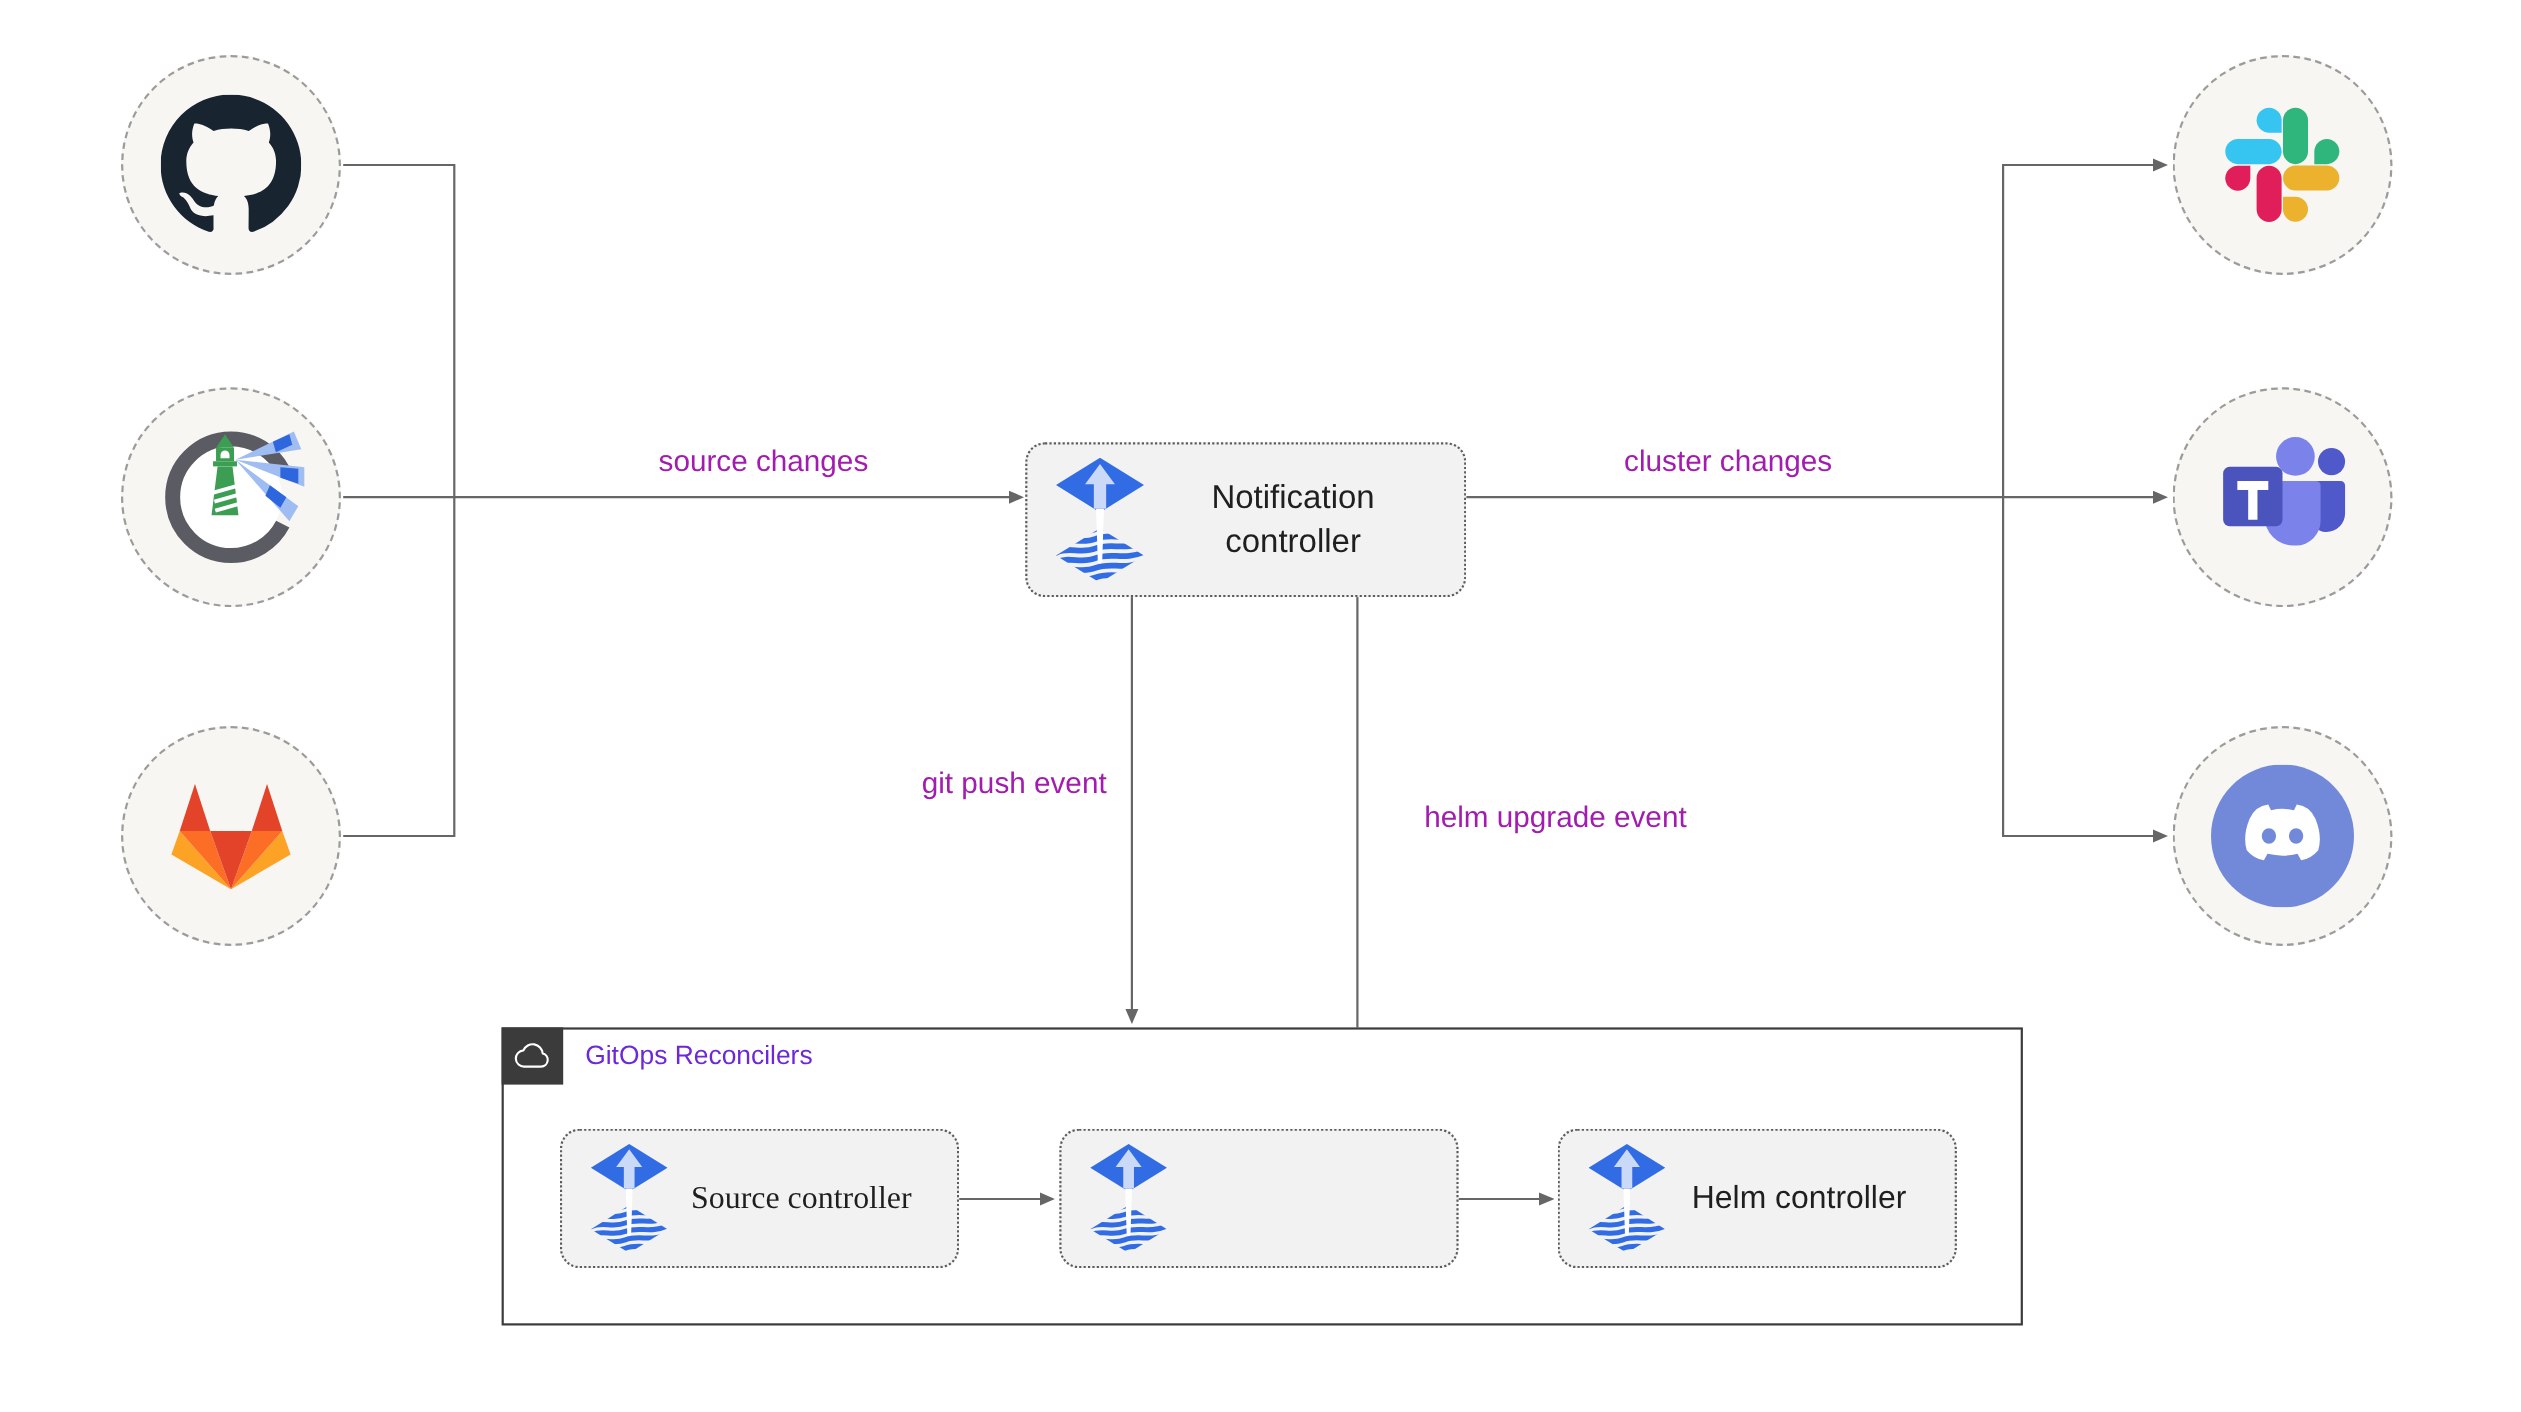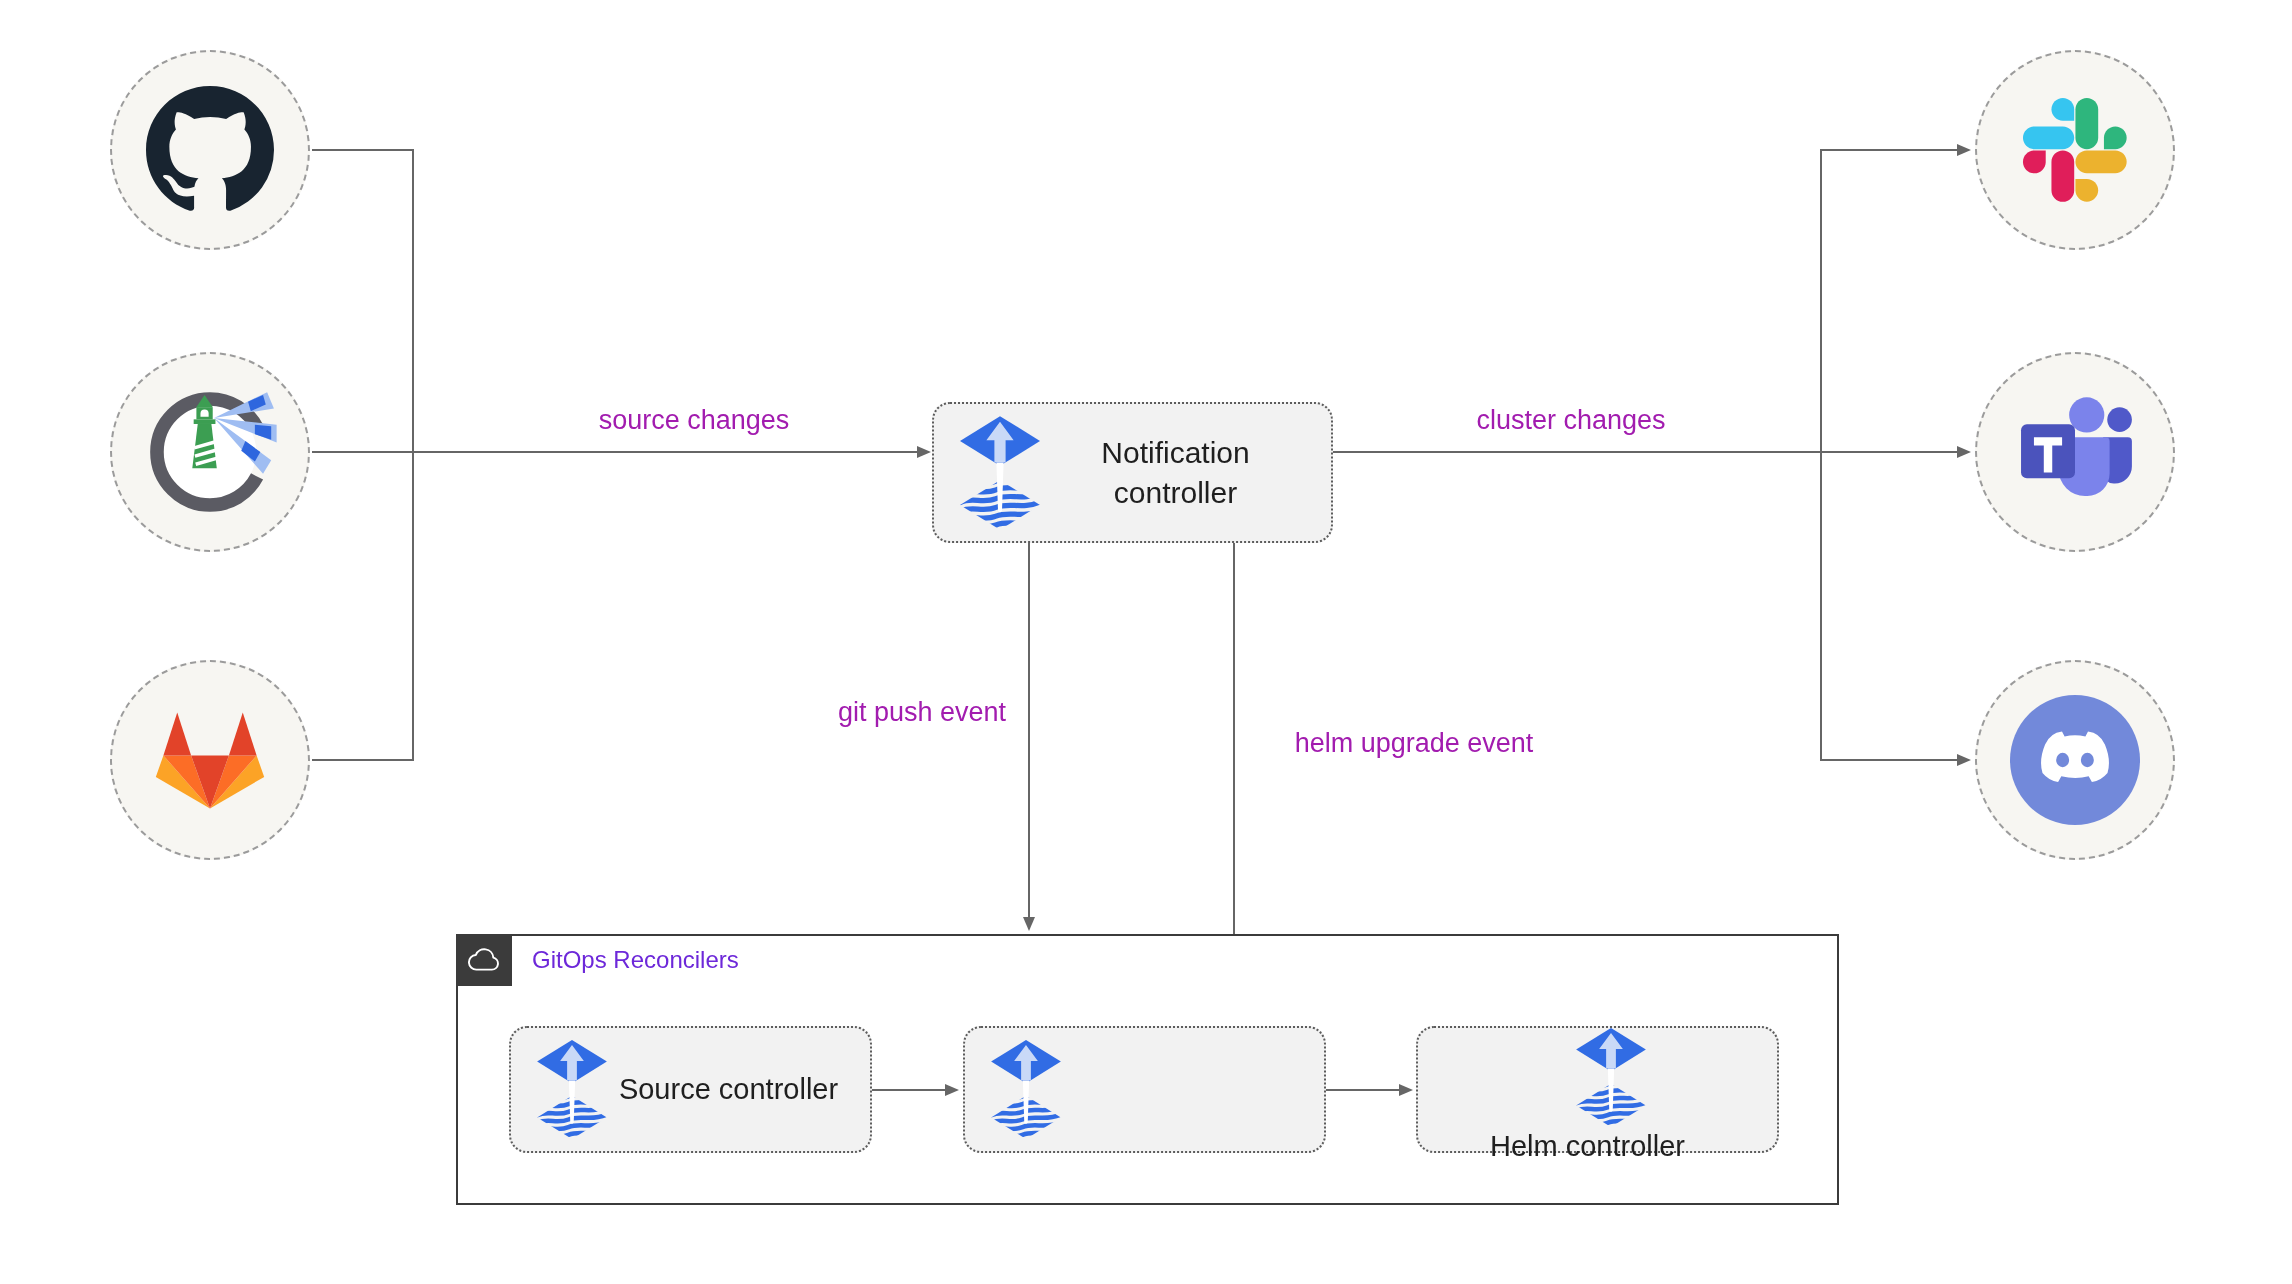--- a/index.html
+++ b/index.html
@@ -198,31 +198,31 @@
   <div class="edge-label" style="left:1414px;top:743px;">helm upgrade event</div>
 
   <div class="group-box" style="left:456px;top:934px;width:1383px;height:271px;"></div>
   <div class="group-tab" style="left:456px;top:934px;">
     <svg width="34" height="25">
         <use href="#sym-cloud"></use>
       </svg>
   </div>
   <div class="group-title" style="left:532px;top:946px;">GitOps Reconcilers</div>
 
-  <div class="box-node" style="left:509px;top:1026px;width:363px;height:127px;">
+  <div class="box-node" style="left:509px;top:1026px;width:363px;height:127px;font-family:Liberation Serif, serif;">
     <svg class="flux" width="70" height="99">
         <use href="#sym-flux"></use>
       </svg>
     <div class="box-label">Source controller</div>
   </div>
   <div class="box-node" style="left:963px;top:1026px;width:363px;height:127px;">
     <svg class="flux" width="70" height="99">
         <use href="#sym-flux"></use>
       </svg>
   </div>
-  <div class="box-node" style="left:1416px;top:1026px;width:363px;height:127px;flex-direction:column;">
+  <div class="box-node" style="left:1416px;top:1026px;width:363px;height:127px;">
     <svg class="flux" width="70" height="99">
         <use href="#sym-flux"></use>
       </svg>
     <div class="box-label">Helm controller</div>
   </div>
 
 </div>
 
 </body></html>

